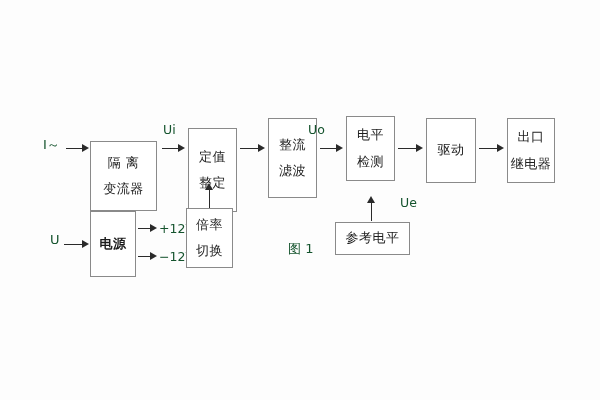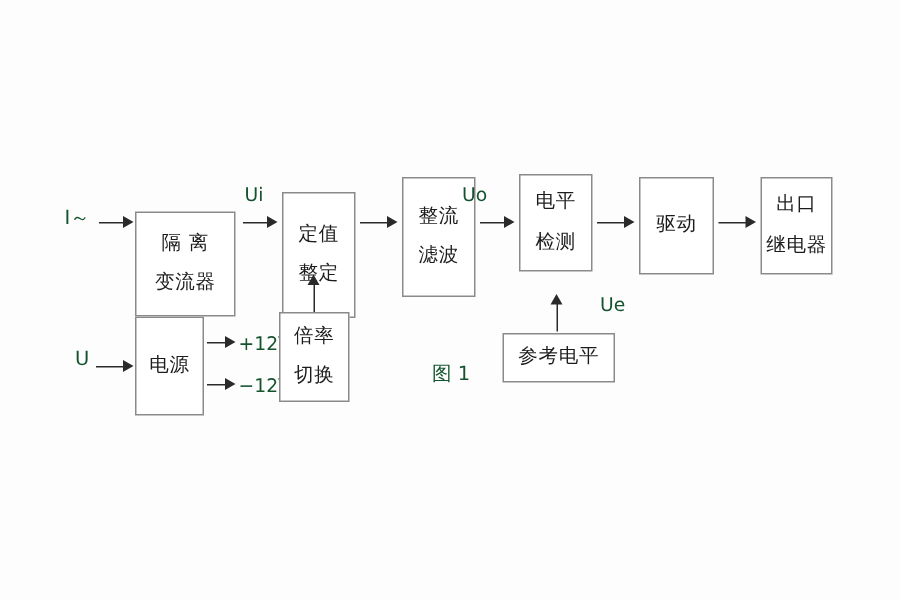--- a/index.html
+++ b/index.html
@@ -120,21 +120,21 @@
   <div class="box two-line" style="left:507px; top:118px; width:48px; height:65px;">
     <span class="line">出口</span>
     <span class="line">继电器</span>
   </div>
 
   <div class="label" style="left:50px; top:232px;">U</div>
 
   <div class="hline" style="left:64px; top:244px; width:20px;"></div>
   <div class="arrow-r" style="left:82px; top:240px;"></div>
 
-  <div class="box" style="left:90px; top:211px; width:46px; height:66px;">
+  <div class="box" style="left:90px; top:211px; width:46px; height:66px;font-weight:bold;">
     <span class="line">电源</span>
   </div>
 
   <div class="hline" style="left:138px; top:228px; width:14px;"></div>
   <div class="arrow-r" style="left:150px; top:224px;"></div>
   <div class="label small" style="left:159px; top:221px;">+12V</div>
 
   <div class="hline" style="left:138px; top:256px; width:14px;"></div>
   <div class="arrow-r" style="left:150px; top:252px;"></div>
   <div class="label small" style="left:159px; top:249px;">−12V</div>

